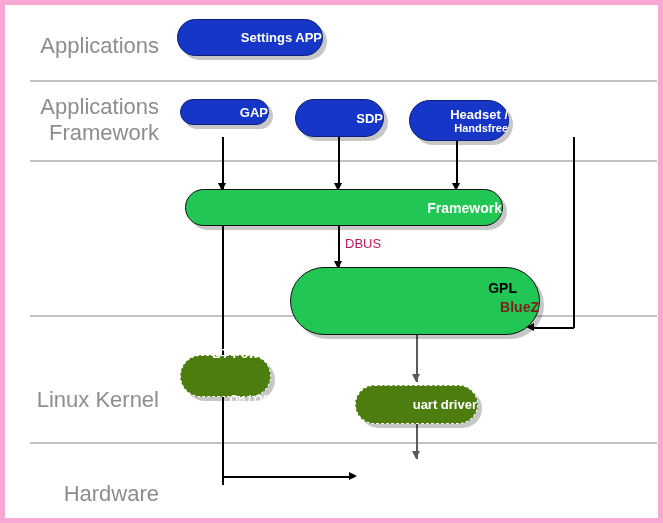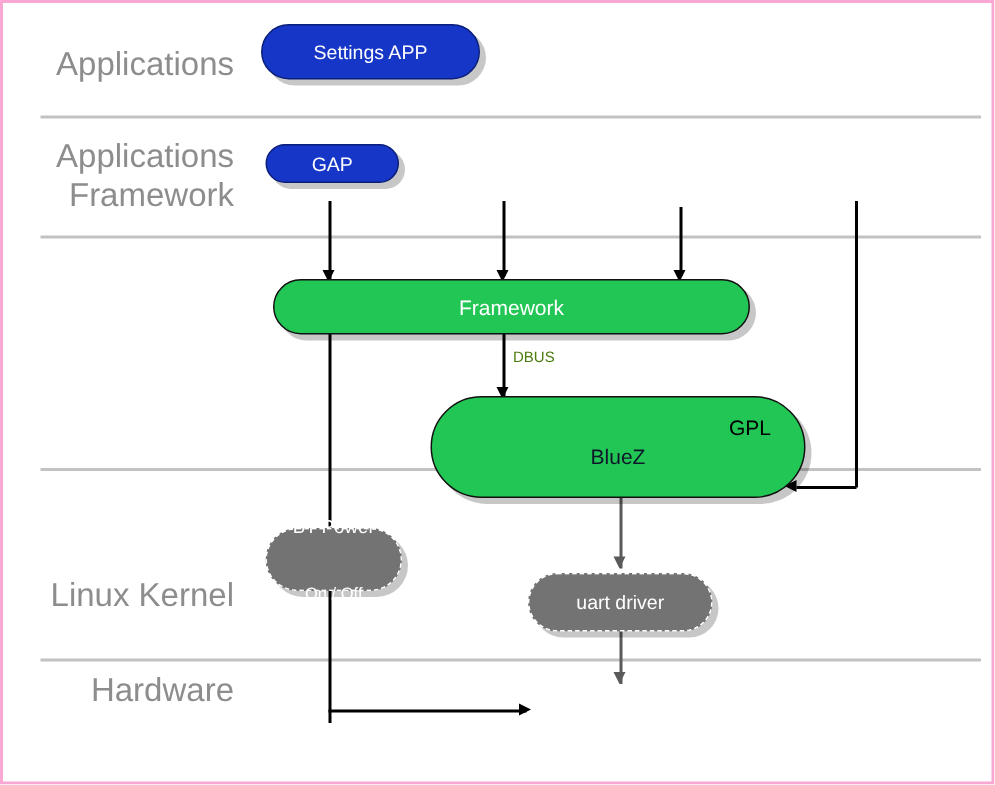--- a/index.html
+++ b/index.html
@@ -1,18 +1,18 @@
 <!DOCTYPE html>
 <html><head>
 <meta charset="utf-8">
 <style>
   html,body{margin:0;padding:0;background:#fff;}
   body{font-family:"Liberation Sans",sans-serif;}
   #stage{position:relative;width:663px;height:523px;background:#ffffff;
-         border:2px solid #f9a8d4;box-sizing:border-box;overflow:hidden;}
+         border:5px solid #f9a8d4;box-sizing:border-box;overflow:hidden;}
 
   
   .sep{position:absolute;left:25px;width:627px;height:2px;background:#c2c2c2;}
 
   
   .layer-label{position:absolute;color:#8d8d8d;font-size:22px;line-height:26px;
                text-align:right;width:140px;left:14px;white-space:pre-line;}
 
   
   .vline{position:absolute;width:1.6px;background:#000;}
@@ -21,49 +21,49 @@
   .arrow-d{position:absolute;width:0;height:0;border-left:4.5px solid transparent;
            border-right:4.5px solid transparent;border-top:8px solid #000;}
   .arrow-d.grey{border-top-color:#5a5a5a;}
   .arrow-l{position:absolute;width:0;height:0;border-top:4.5px solid transparent;
            border-bottom:4.5px solid transparent;border-right:8px solid #000;}
   .arrow-r{position:absolute;width:0;height:0;border-top:4.5px solid transparent;
            border-bottom:4.5px solid transparent;border-left:8px solid #000;}
 
   
   .node{position:absolute;box-sizing:border-box;display:flex;flex-direction:column;
-        align-items:center;justify-content:center;color:#fff;text-align:center;
-        border-radius:999px;box-shadow:4px 4px 0 0 rgba(0,0,0,0.22);}
+        align-items:flex-end;justify-content:center;color:#fff;text-align:center;
+        border-radius:999px;box-shadow:4px 4px 0 0 rgba(0,0,0,0.22);font-weight:bold;}
   .node .l1{display:block;}
   .node .l2{display:block;}
 
   .blue{background:#1536c6;border:1.5px solid #0b1f7a;font-size:13px;}
   .green{background:#22c655;border:1.5px solid #111;}
-  .red{background:#737373;border:1.5px dashed #ffffff;font-size:12.5px;}
+  .red{background:#4d7c0f;border:1.5px dashed #ffffff;font-size:12.5px;}
 
-  .dbus-label{position:absolute;color:#4d7c0f;font-size:10px;}
+  .dbus-label{position:absolute;color:#be185d;font-size:13px;}
   .gpl-label{position:absolute;color:#000;font-size:14px;}
   .fw-label{position:absolute;color:#fff;font-size:14px;}
-  .bz-label{position:absolute;color:#0f172a;font-size:14px;}
+  .bz-label{position:absolute;color:#7f1d1d;font-size:14px;}
 </style>
 </head>
 <body>
 
 <div id="stage">
 
   <div class="sep" style="top:75px;"></div>
   <div class="sep" style="top:155px;"></div>
   <div class="sep" style="top:310px;"></div>
   <div class="sep" style="top:437px;"></div>
 
   <div class="layer-label" style="top:28px;">Applications</div>
   <div class="layer-label" style="top:89px;">Applications
 Framework</div>
   <div class="layer-label" style="top:353px;margin-top:29px;">Linux Kernel</div>
-  <div class="layer-label" style="top:445px;text-align:right;">Hardware</div>
+  <div class="layer-label" style="top:476px;text-align:right;">Hardware</div>
 
   <div class="vline" style="left:217px;top:132px;height:348px;"></div>
   <div class="hline" style="left:217px;top:471px;width:132px;"></div>
   <div class="arrow-r" style="left:344px;top:467px;"></div>
   <div class="arrow-d" style="left:213px;top:178px;"></div>
 
   <div class="vline" style="left:333px;top:132px;height:50px;"></div>
   <div class="arrow-d" style="left:329px;top:178px;"></div>
 
   <div class="vline" style="left:451px;top:136px;height:46px;"></div>
@@ -85,21 +85,28 @@
 
   <div class="node blue" style="left:172px;top:14px;width:146px;height:37px;">
     <span class="l1">Settings APP</span>
   </div>
 
 
   <div class="node blue" style="left:175px;top:94px;width:89px;height:26px;">
     <span class="l1">GAP</span>
   </div>
 
+  <div class="node blue" style="left:290px;top:94px;width:89px;height:38px;">
+    <span class="l1">SDP</span>
+  </div>
 
+  <div class="node blue" style="left:404px;top:95px;width:100px;height:41px;">
+    <span class="l1">Headset /</span>
+    <span class="l2" style="font-size:11px;">Handsfree</span>
+  </div>
 
 
   <div class="node green" style="left:180px;top:184px;width:318px;height:37px;">
     <span class="fw-label" style="position:static;">Framework</span>
   </div>
 
   <div class="node green" style="left:285px;top:262px;width:250px;height:68px;">
     <span class="gpl-label" style="right:22px;top:12px;">GPL</span>
     <span class="bz-label" style="position:static;margin-top:12px;">BlueZ</span>
   </div>

